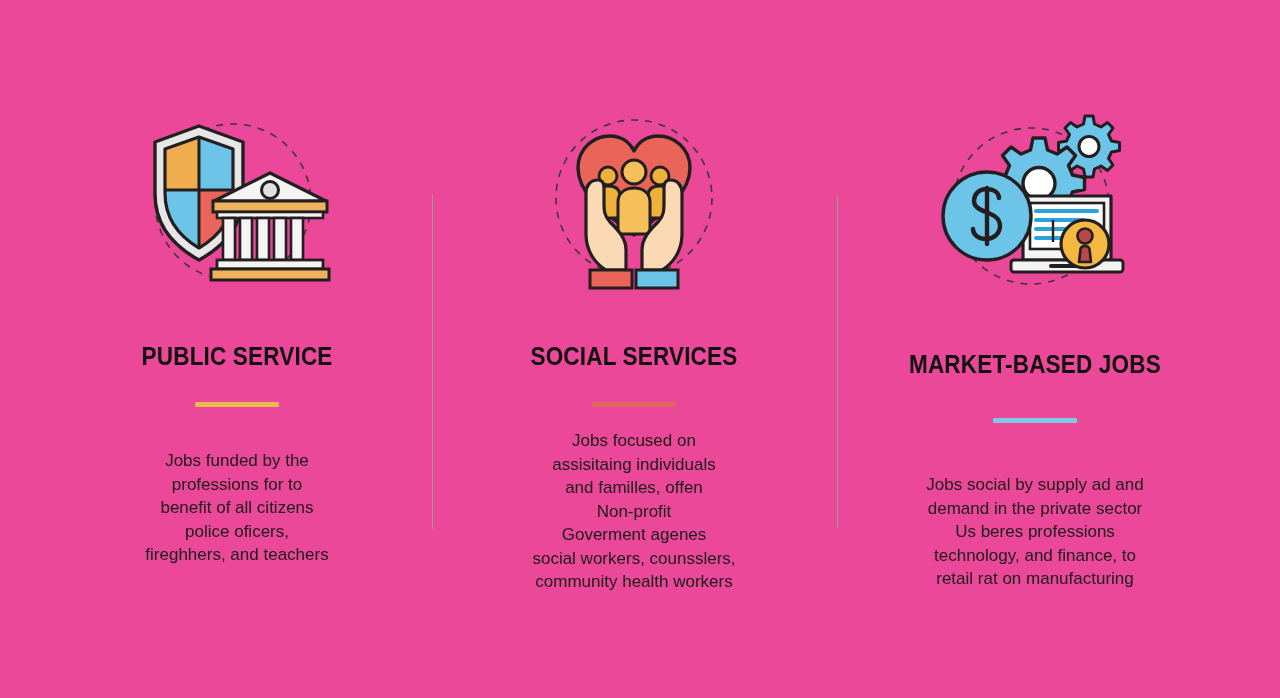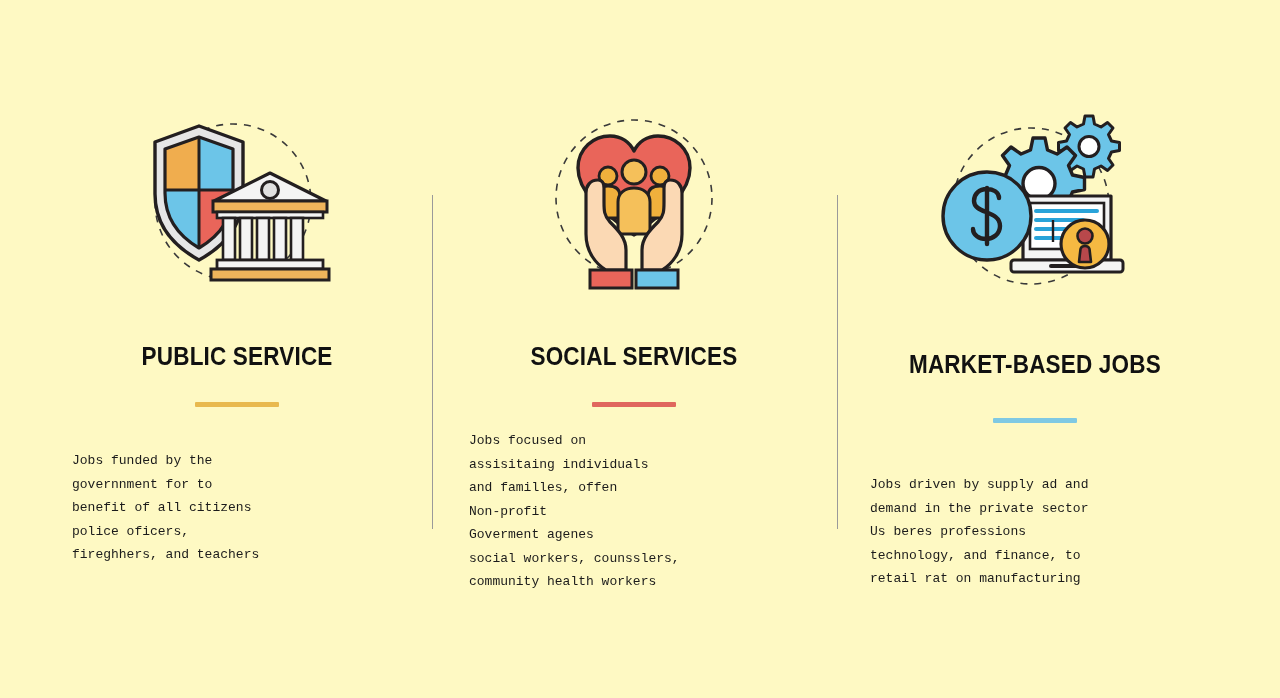--- a/index.html
+++ b/index.html
@@ -12,21 +12,21 @@
     height: 698px;
     overflow: hidden;
     font-family: "Liberation Sans", sans-serif;
     -webkit-font-smoothing: antialiased;
   }
 
   .board {
     position: relative;
     width: 1280px;
     height: 698px;
-    background: #fef9c3;
+    background: #ec4899;
   }
 
   
   .divider {
     position: absolute;
     top: 195px;
     width: 1px;
     height: 334px;
     background: #9a9a9a;
   }
@@ -73,27 +73,26 @@
     height: 5px;
     border-radius: 1px;
     margin-top: 31px;
   }
   .accent-1 { background: #e8b94e; }
   .accent-2 { background: #e0675e; }
   .accent-3 { background: #7fc9e3; }
 
   .card-body {
     margin-top: 42px;
-    font-size: 13px;
+    font-size: 17px;
     line-height: 23.5px;
     color: #1b1b1b;
-    text-align: left;
+    text-align: center;
     width: 330px;
     white-space: pre-line;
-    font-family: Liberation Mono, monospace;
   }
 
   .col-2 .card-body { margin-top: 22px; }
 </style>
 </head>
 <body>
 
 <div class="board">
 
   <div class="divider d1"></div>
@@ -137,21 +136,21 @@
         <rect x="80" y="150" width="106" height="9" fill="#f4f4f4" stroke="#231f20" stroke-width="2.8"></rect>
         <rect x="74" y="159" width="118" height="11" fill="#efb45b" stroke="#231f20" stroke-width="3"></rect>
       </svg>
     </div>
 
     <div class="card-title">PUBLIC SERVICE</div>
 
     <div class="accent-bar accent-1"></div>
 
     <div class="card-body">Jobs funded by the
-governnment for to
+professions for to
 benefit of all citizens
 police oficers,
 fireghhers, and teachers</div>
   </div>
 
   <div class="column col-2">
 
     <div class="icon-wrap">
       <svg width="200" height="190" viewBox="0 0 200 190">
         <circle cx="100" cy="88" r="78" fill="none" stroke="#3a3a3a" stroke-width="1.6" stroke-dasharray="7 7"></circle>
@@ -234,20 +233,20 @@
         <circle cx="150" cy="134" r="24" fill="#f5b942" stroke="#231f20" stroke-width="3.2"></circle>
         <circle cx="150" cy="126" r="7.5" fill="#b8484b" stroke="#231f20" stroke-width="2.6"></circle>
         <path d="M144 152 L145.5 139 C146.5 135 153.5 135 154.5 139 L156 152 Z" fill="#b8484b" stroke="#231f20" stroke-width="2.6" stroke-linejoin="round"></path>
       </svg>
     </div>
 
     <div class="card-title">MARKET-BASED JOBS</div>
 
     <div class="accent-bar accent-3"></div>
 
-    <div class="card-body">Jobs driven by supply ad and
+    <div class="card-body">Jobs social by supply ad and
 demand in the private sector
 Us beres professions
 technology, and finance, to
 retail rat on manufacturing</div>
   </div>
 
 </div>
 
 </body></html>

